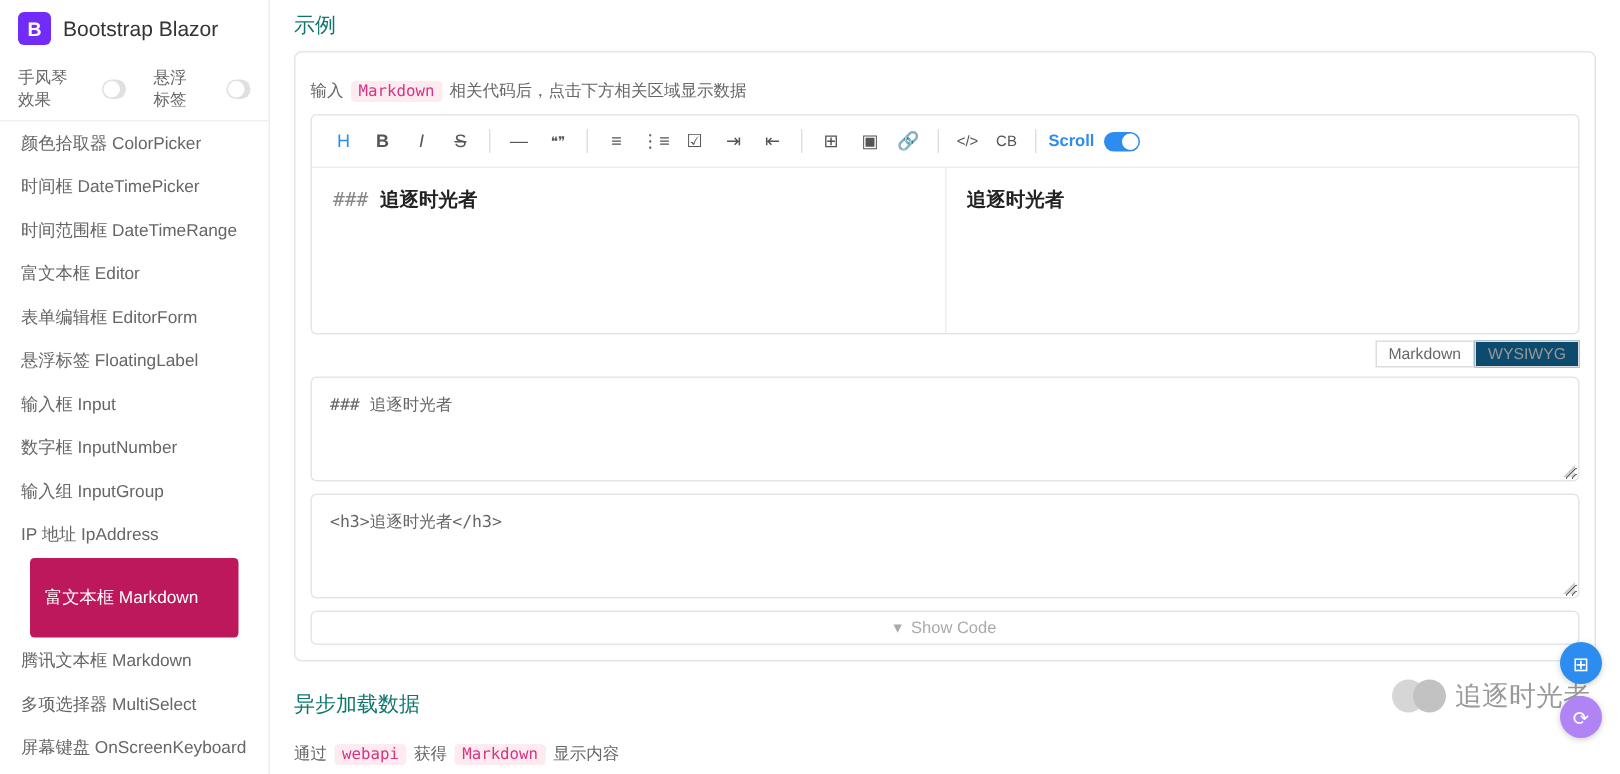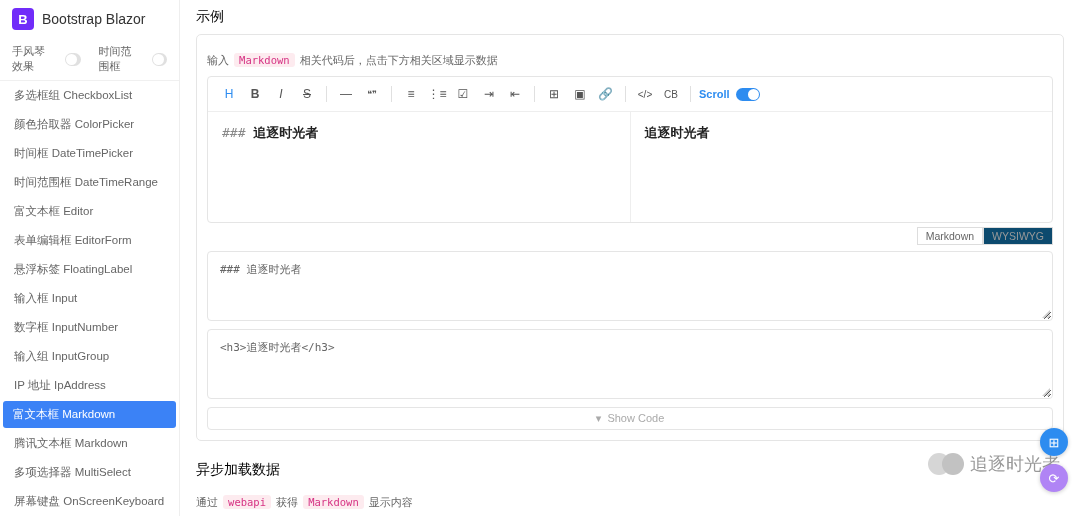--- a/index.html
+++ b/index.html
@@ -6,23 +6,23 @@
 body { font-family:-apple-system,BlinkMacSystemFont,"Segoe UI",sans-serif; font-size:13px; color:#333; background:#fff; width:1080px; height:516px; overflow:hidden; position:relative; }
 .app { display:flex; height:516px; }
 .sidebar { width:180px; border-right:1px solid #eee; display:flex; flex-direction:column; overflow:hidden; }
 .brand { display:flex; align-items:center; gap:8px; padding:8px 12px; font-weight:500; font-size:14px; }
 .brand-logo { width:22px; height:22px; background:#712cf9; border-radius:4px; display:flex; align-items:center; justify-content:center; color:#fff; font-weight:bold; font-size:13px; }
 .toggles { display:flex; align-items:center; gap:18px; padding:6px 12px; font-size:11px; color:#666; border-bottom:1px solid #f0f0f0; }
 .switch { width:24px; height:13px; background:#e0e0e0; border-radius:7px; position:relative; }
 .switch::after { content:''; position:absolute; width:11px; height:11px; background:#fff; border-radius:50%; top:1px; left:1px; }
 .nav { flex:1; overflow-y:auto; }
 .nav-item { padding:7px 14px; font-size:11.5px; color:#666; cursor:pointer; white-space:nowrap; }
-.nav-item.active { background:#3b82f6; color:#fff; border-radius:3px; margin:1px 3px; padding:6px 10px; }
+.nav-item.active { background:#be185d; color:#fff; border-radius:3px; margin:1px 20px; padding:19px 10px; }
 .main { flex:1; overflow-y:auto; padding:0 16px 16px; }
-.section-title { font-size:14px; color:#000000; padding:8px 0; }
+.section-title { font-size:14px; color:#0f766e; padding:8px 0; }
 .desc { font-size:11px; color:#666; margin:8px 0; }
 .tag { display:inline-block; background:#fdebef; color:#d63384; padding:1px 5px; border-radius:3px; font-size:10.5px; margin:0 2px; font-family:monospace; }
 .card { border:1px solid #e5e5e5; border-radius:5px; padding:10px; margin-bottom:12px; background:#fff; }
 .editor-wrap { border:1px solid #e5e5e5; border-radius:4px; }
 .toolbar { display:flex; align-items:center; gap:4px; padding:6px 10px; border-bottom:1px solid #eee; font-size:12px; color:#555; }
 .tb-btn { width:22px; height:22px; display:flex; align-items:center; justify-content:center; cursor:pointer; border-radius:2px; }
 .tb-btn.blue { color:#2d8cf0; }
 .tb-sep { width:1px; height:16px; background:#e0e0e0; margin:0 4px; }
 .tb-spacer { flex:1; }
 .scroll-label { font-size:11px; color:#2d8cf0; margin-right:2px;font-weight:bold; }
@@ -54,25 +54,24 @@
 
 <div class="app">
   <aside class="sidebar">
     <div class="brand">
       <div class="brand-logo">B</div>
       <span>Bootstrap Blazor</span>
     </div>
     <div class="toggles">
       <span>手风琴效果</span>
       <span class="switch"></span>
-      <span>时间范围框</span>
+      <span>悬浮标签</span>
       <span class="switch"></span>
     </div>
     <nav class="nav" id="nav">
-        <div class="nav-item">多选框组 CheckboxList</div>
         <div class="nav-item">颜色拾取器 ColorPicker</div>
         <div class="nav-item">时间框 DateTimePicker</div>
         <div class="nav-item">时间范围框 DateTimeRange</div>
         <div class="nav-item">富文本框 Editor</div>
         <div class="nav-item">表单编辑框 EditorForm</div>
         <div class="nav-item">悬浮标签 FloatingLabel</div>
         <div class="nav-item">输入框 Input</div>
         <div class="nav-item">数字框 InputNumber</div>
         <div class="nav-item">输入组 InputGroup</div>
         <div class="nav-item">IP 地址 IpAddress</div>

